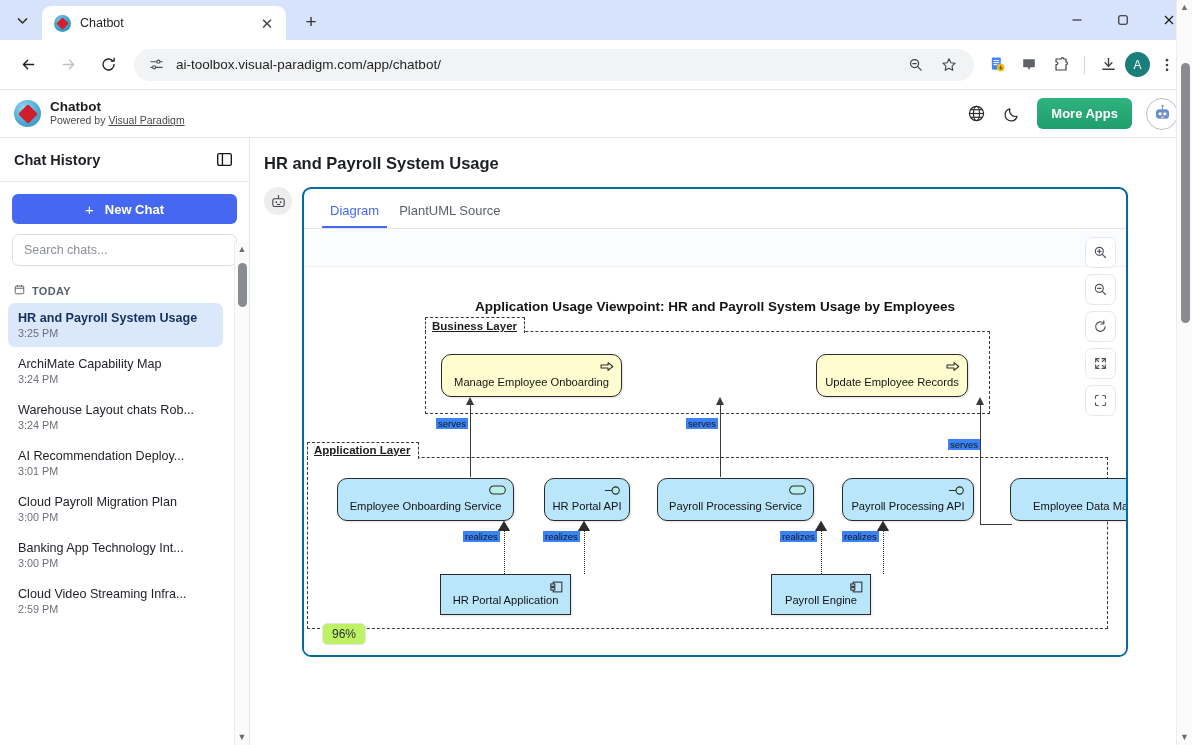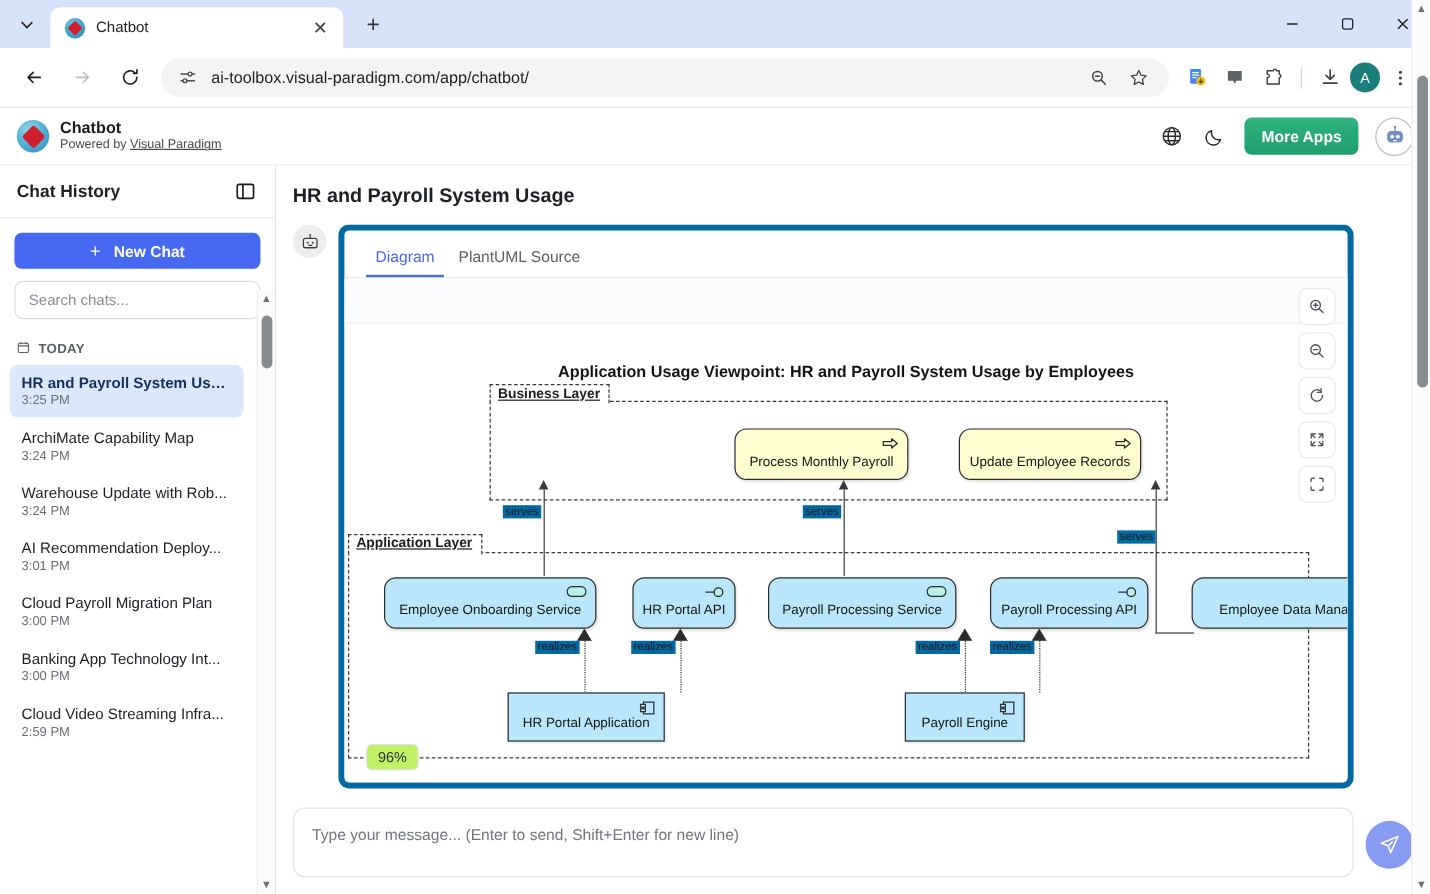--- a/index.html
+++ b/index.html
@@ -128,21 +128,21 @@
     width: 32px; height: 32px; border-radius: 50%;
     border: 1.5px solid #b9bec6; background: #fff;
     display:flex; align-items:center; justify-content:center;
   }
 
   
   .body-split { display:flex; height: calc(745px - 40px - 50px - 48px); }
 
   
   .sidebar {
-    width: 230px; flex: none; background:#ffffff;
+    width: 250px; flex: none; background:#ffffff;
     border-right: 1px solid #e3e5e9;
     display:flex; flex-direction: column; position: relative;
   }
   .sidebar-head {
     height: 44px; display:flex; align-items:center;
     padding: 0 14px; border-bottom: 1px solid #e8eaee;
   }
   .sidebar-head-title { font-size: 14.5px; font-weight: 700; color:#1d1f24; }
   .panel-toggle { margin-left:auto; width:22px; height:22px; display:flex; align-items:center; justify-content:center; color:#15181c;}
   .sidebar-actions { padding: 12px 12px 10px; }
@@ -198,21 +198,21 @@
     padding: 16px 0 14px 14px; font-size: 16.5px; font-weight: 700; color:#1c1f24;
   }
   .chat-scroll-area { flex: 1; position: relative; overflow:hidden; }
   .msg-row { display:flex; gap: 10px; padding: 0 0 0 14px; }
   .msg-bot-avatar {
     width: 28px; height: 28px; border-radius: 50%;
     background: #ededed; flex: none;
     display:flex; align-items:center; justify-content:center; color:#3b3e44;
   }
   .artifact-card {
-    flex: 1; border: 5px solid #0369a1; border-radius: 9px;
+    flex: 1; border: 2px solid #0369a1; border-radius: 9px;
     background: #fff; overflow: hidden; min-width: 0;
     height: 470px; display:flex; flex-direction: column;
     margin-right: 64px;
   }
   .artifact-tabs {
     display:flex; align-items:flex-end; gap: 4px;
     padding: 10px 18px 0; border-bottom: 1px solid #e4e6ea;
     height: 40px;
   }
   .a-tab {
@@ -266,21 +266,21 @@
     box-shadow: 1px 1px 2px rgba(0,0,0,.12);
   }
   .node.business { background:#fffdcf; border-radius: 10px; }
   .node.appsvc   { background:#b9e6fa; border-radius: 10px; }
   .node.appcomp  { background:#b9e6fa; border-radius: 0; }
   .node-icon { position:absolute; right: 7px; top: 6px; }
   .edge { position:absolute; background:#3a3a3a; }
   .edge.v { width: 1.4px; }
   .edge.h { height: 1.4px; }
   .edge-label {
-    position:absolute; font-size: 9.5px; color:#161616; background:#0369a1;
+    position:absolute; font-size: 9.5px; color:#161616; background:#3b82f6;
     padding: 0 2px; white-space:nowrap;
   }
   .arrowhead-up {
     position:absolute; width:0; height:0;
     border-left: 4.5px solid transparent; border-right: 4.5px solid transparent;
     border-bottom: 8px solid #3a3a3a;
   }
   .tri-hollow {
     position:absolute; width:0; height:0;
     border-left: 6px solid transparent; border-right: 6px solid transparent;
@@ -511,21 +511,21 @@
         <div id="chat-items">
             <div class="chat-item active">
               <div class="chat-item-title">HR and Payroll System Usage</div>
               <div class="chat-item-time">3:25 PM</div>
             </div>
             <div class="chat-item">
               <div class="chat-item-title">ArchiMate Capability Map</div>
               <div class="chat-item-time">3:24 PM</div>
             </div>
             <div class="chat-item">
-              <div class="chat-item-title">Warehouse Update with Rob...</div>
+              <div class="chat-item-title">Warehouse Layout chats Rob...</div>
               <div class="chat-item-time">3:24 PM</div>
             </div>
             <div class="chat-item">
               <div class="chat-item-title">AI Recommendation Deploy...</div>
               <div class="chat-item-time">3:01 PM</div>
             </div>
             <div class="chat-item">
               <div class="chat-item-title">Cloud Payroll Migration Plan</div>
               <div class="chat-item-time">3:00 PM</div>
             </div>
@@ -613,27 +613,27 @@
               </div>
 
               <div class="canvas">
 
                 <div class="diag-title" style="left:50%;transform:translateX(-50%);top:70px;">Application Usage Viewpoint: HR and Payroll System Usage by Employees</div>
 
                 <div class="layer-box" style="left:121px;top:102px;width:565px;height:83px;"></div>
                 <div class="layer-tab" style="left:121px;top:88px;width:100px;height:16px;"></div>
                 <div class="layer-label" style="left:125px;top:91px;">Business Layer</div>
 
-                <div class="node business" style="left:325px;top:125px;width:145px;height:43px;">
+                <div class="node business" style="left:137px;top:125px;width:181px;height:43px;">
                   <span class="node-icon">
                     <svg width="14" height="11" viewBox="0 0 16 12" fill="none" stroke="#2b2b2b" stroke-width="1.2" stroke-linejoin="round">
                         <path d="M1.2 4.2h8V1.6L14.6 6l-5.4 4.4V7.8h-8z"></path>
                       </svg>
                   </span>
-                  <span>Process Monthly Payroll</span>
+                  <span>Manage Employee Onboarding</span>
                 </div>
                 <div class="node business" style="left:512px;top:125px;width:152px;height:43px;">
                   <span class="node-icon">
                     <svg width="14" height="11" viewBox="0 0 16 12" fill="none" stroke="#2b2b2b" stroke-width="1.2" stroke-linejoin="round">
                         <path d="M1.2 4.2h8V1.6L14.6 6l-5.4 4.4V7.8h-8z"></path>
                       </svg>
                   </span>
                   <span>Update Employee Records</span>
                 </div>
 
@@ -733,29 +733,20 @@
                   <span>Payroll Engine</span>
                 </div>
               </div>
 
               <div class="zoom-badge">96%</div>
             </div>
           </div>
         </div>
       </div>
 
-      <div class="composer">
-        <textarea class="composer-input" placeholder="Type your message... (Enter to send, Shift+Enter for new line)" style=""></textarea>
-        <button class="send-btn">
-          <svg width="18" height="18" viewBox="0 0 22 22" fill="none" stroke="currentColor" stroke-width="1.6" stroke-linejoin="round">
-              <path d="M19.5 2.5L2.5 9.4l7 2.6 2.6 7z"></path>
-              <path d="M9.6 12.2l4.5-4.5"></path>
-            </svg>
-        </button>
-      </div>
     </div>
   </div>
 
   <div class="page-scrollbar">
     <span class="sb-arrow">▲</span>
     <div class="sb-track">
       <div class="sb-thumb" style="top:48px;height:260px;left:3.5px;width:9px;"></div>
     </div>
     <span class="sb-arrow">▼</span>
   </div>

